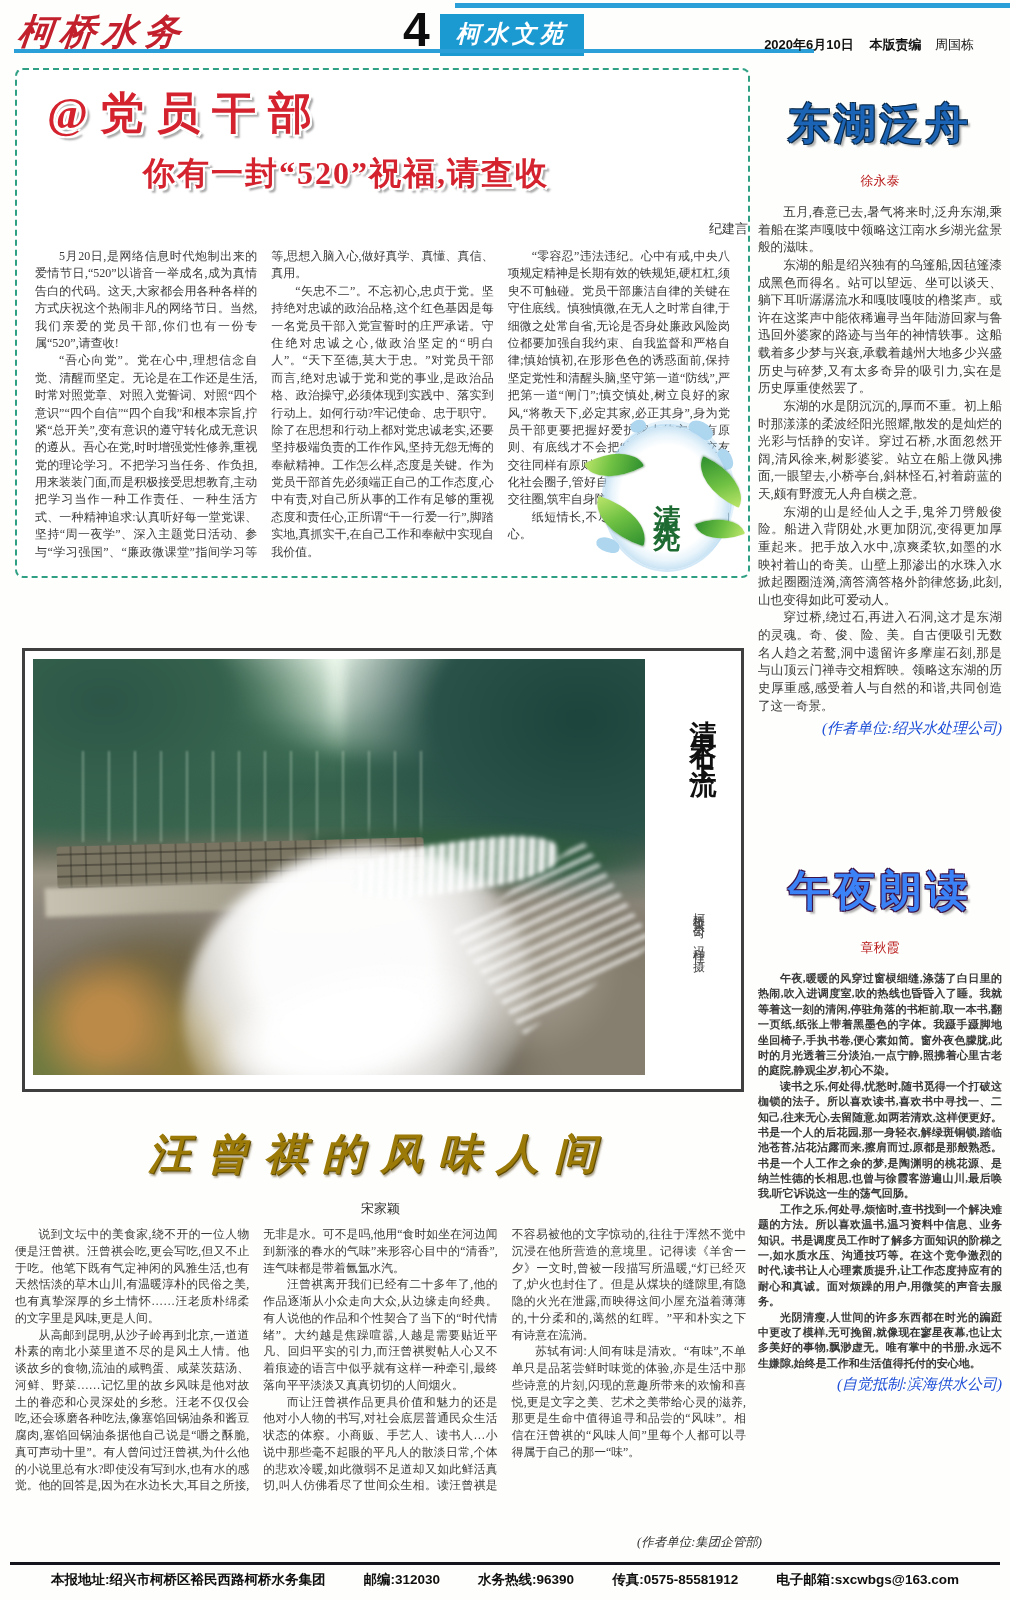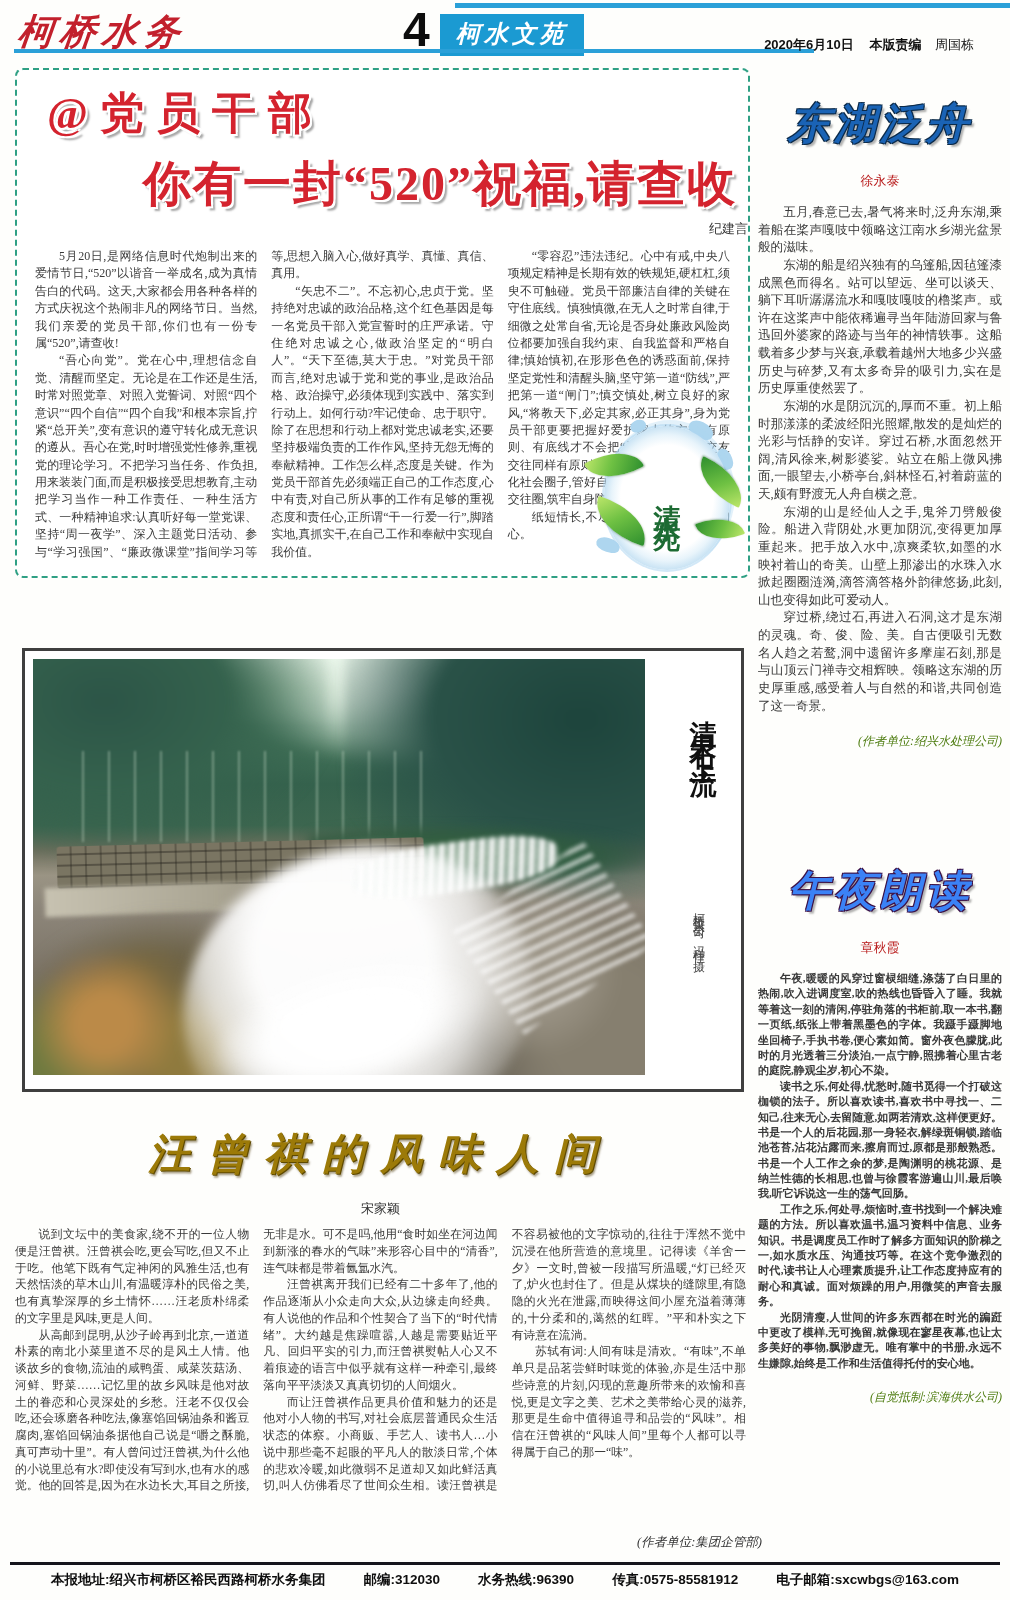--- a/index.html
+++ b/index.html
@@ -17,21 +17,21 @@
   .dateline{position:absolute;right:36px;top:36px;font-size:13px;font-weight:bold;color:#111;
             font-family:"Liberation Sans",sans-serif;}
   .dateline .ed-name{font-weight:normal;margin-left:10px;}
   .dateline .ed-label{margin-left:12px;}
   
   .box520{position:absolute;left:15px;top:68px;width:731px;height:506px;
           border:2px dashed #2fa084;border-radius:8px;background:#fff;}
   .t520a,.t520b{margin:0;position:absolute;color:#d4232e;font-weight:bold;
           text-shadow:-2px -2px 0 #fff,2px -2px 0 #fff,-2px 2px 0 #fff,2px 2px 0 #fff,4px 4px 2px rgba(0,0,0,.35);}
   .t520a{left:30px;top:14px;font-size:44px;letter-spacing:12px;}
-  .t520b{left:126px;top:82px;font-size:48px;letter-spacing:2px;}
+  .t520b{left:126px;top:82px;font-size:32px;letter-spacing:2px;}
   .auth520{position:absolute;left:0;right:0;top:150px;text-align:right;font-size:13px;color:#333;}
   .body520{position:absolute;left:18px;right:18px;top:178px;bottom:10px;overflow:hidden;
            column-count:3;column-gap:14px;font-size:12px;line-height:1.45;text-align:justify;color:#3a3a3a;}
   .body520 p,.bodywang p,.rc-body p{margin:0;text-indent:2em;}
   
   .badge{position:absolute;right:4px;bottom:2px;width:154px;height:152px;z-index:5;}
   .badge-ring{position:absolute;left:14px;top:4px;width:126px;height:144px;border-radius:50%;
       background:radial-gradient(ellipse at 50% 50%, #ffffff 0 52%, #e8f4fb 62%, #bcdcf1 74%, #9fcdea 80%, rgba(159,205,234,0) 84%);
       box-shadow:0 0 0 2px rgba(173,214,240,.55), 3px -4px 0 2px rgba(173,214,240,.35);}
   .splash{position:absolute;border-radius:50% 60% 40% 55%;background:#aed6ef;}
@@ -43,31 +43,31 @@
         border-radius:4% 100% 4% 100%;box-shadow:1px 1px 2px rgba(0,60,0,.35);}
   .lf1{left:-2px;top:28px;width:52px;height:30px;transform:rotate(-28deg);}
   .lf2{left:2px;top:82px;width:58px;height:34px;transform:rotate(18deg);}
   .lf3{right:-4px;top:44px;width:54px;height:32px;transform:rotate(205deg);}
   .lf4{right:2px;top:94px;width:44px;height:26px;transform:rotate(160deg);}
   .badge-text{position:absolute;left:50%;top:50%;transform:translate(-50%,-50%);
       writing-mode:vertical-rl;font-size:27px;font-weight:bold;color:#1d6b33;letter-spacing:10px;
       text-shadow:1px 1px 0 #fff;}
   
   .rightcol{position:absolute;left:758px;top:68px;width:244px;height:1492px;}
-  .rc-title{margin:0;text-align:center;font-weight:bold;font-style:italic;letter-spacing:4px;}
+  .rc-title{margin:0;text-align:center;font-weight:bold;letter-spacing:4px;}
   .donghu{position:absolute;left:0;right:0;top:0;height:725px;overflow:hidden;}
   .donghu .rc-title{margin-top:28px;font-size:42px;color:#1a63b5;
       text-shadow:1px 1px 0 #0c2b4a,-1px -1px 0 #0c2b4a,1px -1px 0 #0c2b4a,-1px 1px 0 #0c2b4a,3px 3px 2px rgba(0,0,0,.3);}
   .midnight{position:absolute;left:0;right:0;top:795px;height:700px;overflow:hidden;}
   .midnight .rc-title{margin-top:0;font-size:42px;color:#3b82f6;
       text-shadow:1px 1px 0 #3c1247,-1px -1px 0 #3c1247,1px -1px 0 #3c1247,-1px 1px 0 #3c1247,3px 3px 2px rgba(0,0,0,.3);}
   .rc-author{text-align:center;font-size:13px;margin-top:20px;color:#b91c1c;}
   .rc-body{margin-top:14px;font-size:12.6px;line-height:1.4;text-align:justify;color:#3a3a3a;}
   .midnight .rc-body{font-size:11px;line-height:1.4;font-weight:bold;}
-  .byline{text-align:right;font-size:12px;font-style:italic;color:#4d7c0f;margin-top:18px;}
+  .byline{text-align:right;font-size:15px;font-style:italic;color:#1d4ed8;margin-top:4px;}
   
   .photo-frame{position:absolute;left:22px;top:648px;width:716px;height:438px;
       border:3px solid #3f3f3f;background:#fff;}
   .photo{position:absolute;left:8px;top:8px;width:612px;height:416px;overflow:hidden;
       background:linear-gradient(180deg,#dcefdd 0%,#8db694 7%,#497a5e 16%,#35624d 30%,#3c664f 40%,#70705e 46%,#9a9484 52%,#8d867a 60%,#7d7568 75%,#6f6a5e 100%);}
   .ph{position:absolute;}
   .ph-glow{left:30%;top:-12%;width:65%;height:38%;filter:blur(6px);
       background:radial-gradient(ellipse,rgba(255,255,255,.95) 0%,rgba(240,250,240,.5) 45%,transparent 70%);}
   .ph-canopy-l{left:-4%;top:-6%;width:52%;height:54%;filter:blur(5px);
       background:radial-gradient(ellipse at 30% 30%,#2c5547 0%,#35624d 40%,rgba(53,98,77,0) 75%);}

